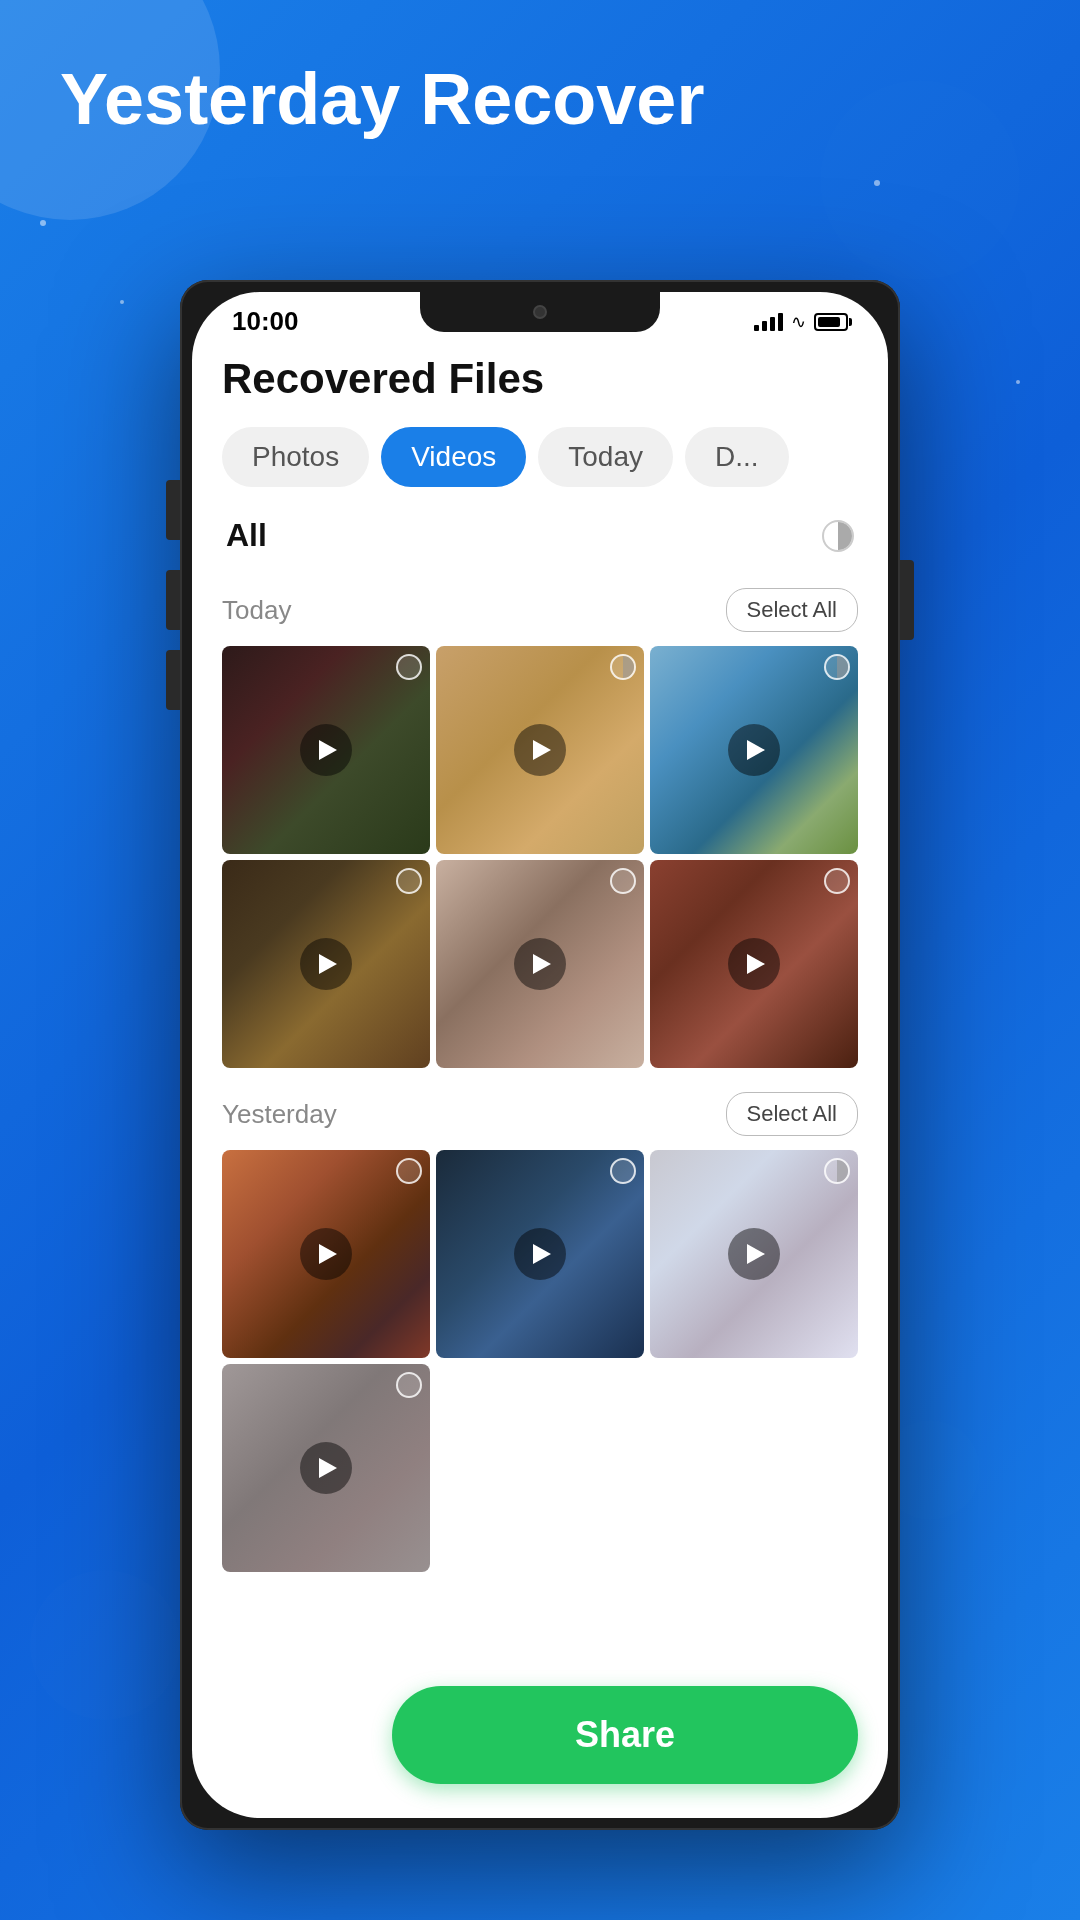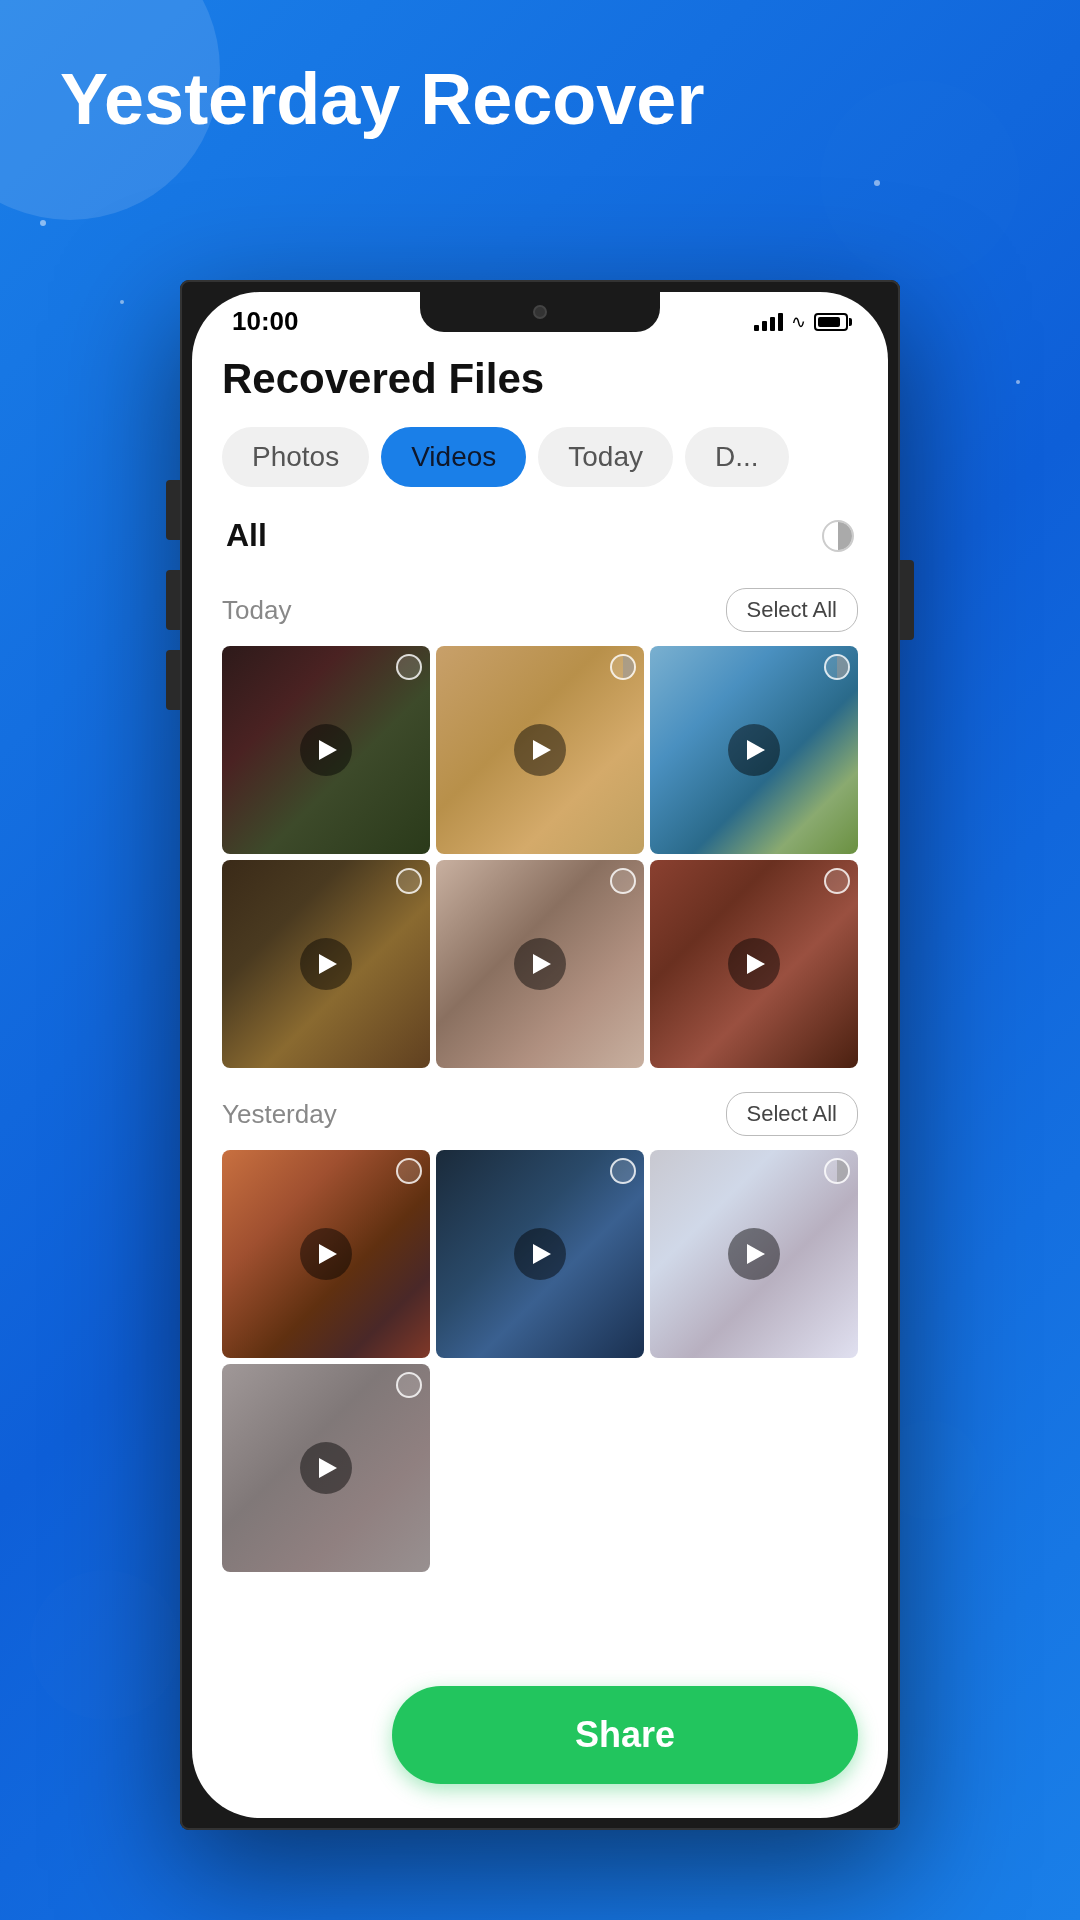--- a/index.html
+++ b/index.html
@@ -51,21 +51,21 @@
       transform: translateX(-50%);
       width: 720px;
       height: 1550px;
       z-index: 3;
     }
 
     .phone-outer {
       width: 100%;
       height: 100%;
       background: #1a1a1a;
-      border-radius: 9px;
+      border-radius: 28px;
       padding: 12px;
       box-shadow: 0 40px 120px rgba(0,0,0,0.5), inset 0 0 0 2px #333;
       position: relative;
     }
 
     
     .phone-outer::before {
       content: '';
       position: absolute;
       left: -14px;
@@ -207,21 +207,21 @@
       font-weight: 500;
       cursor: pointer;
       white-space: nowrap;
     }
     .tab-inactive {
       background: #f0f0f0;
       color: #555;
     }
     .tab-active {
       background: #1a7fe8;
-      color: #0f172a;
+      color: #ffffff;
     }
 
     
     .all-row {
       display: flex;
       justify-content: space-between;
       align-items: center;
       margin-bottom: 34px;
       padding: 0 4px;
     }

